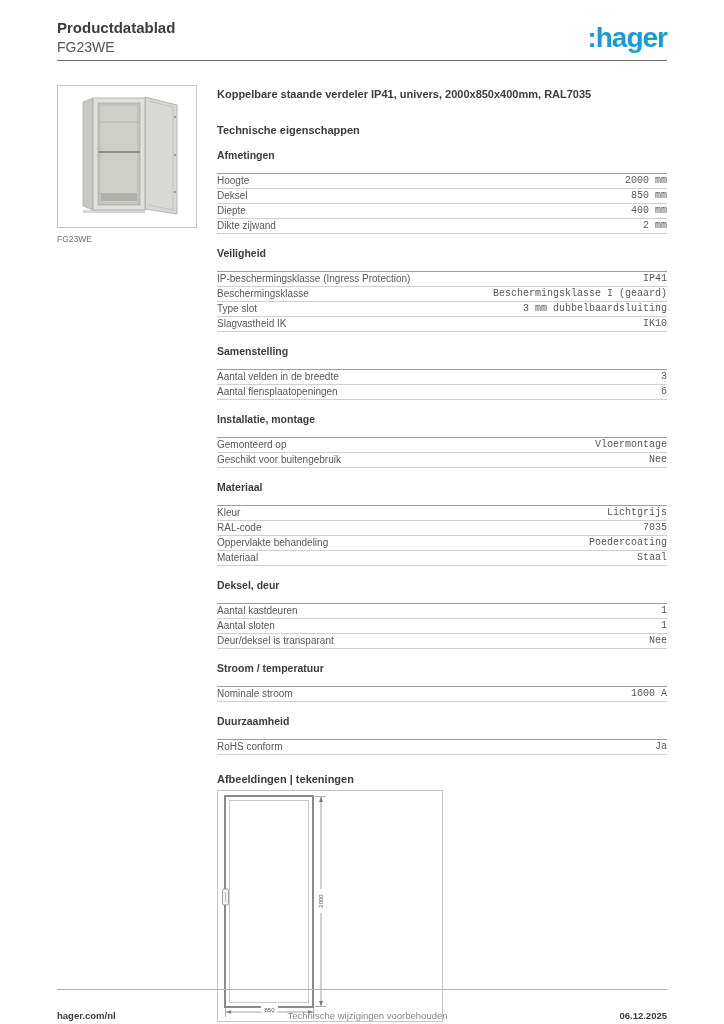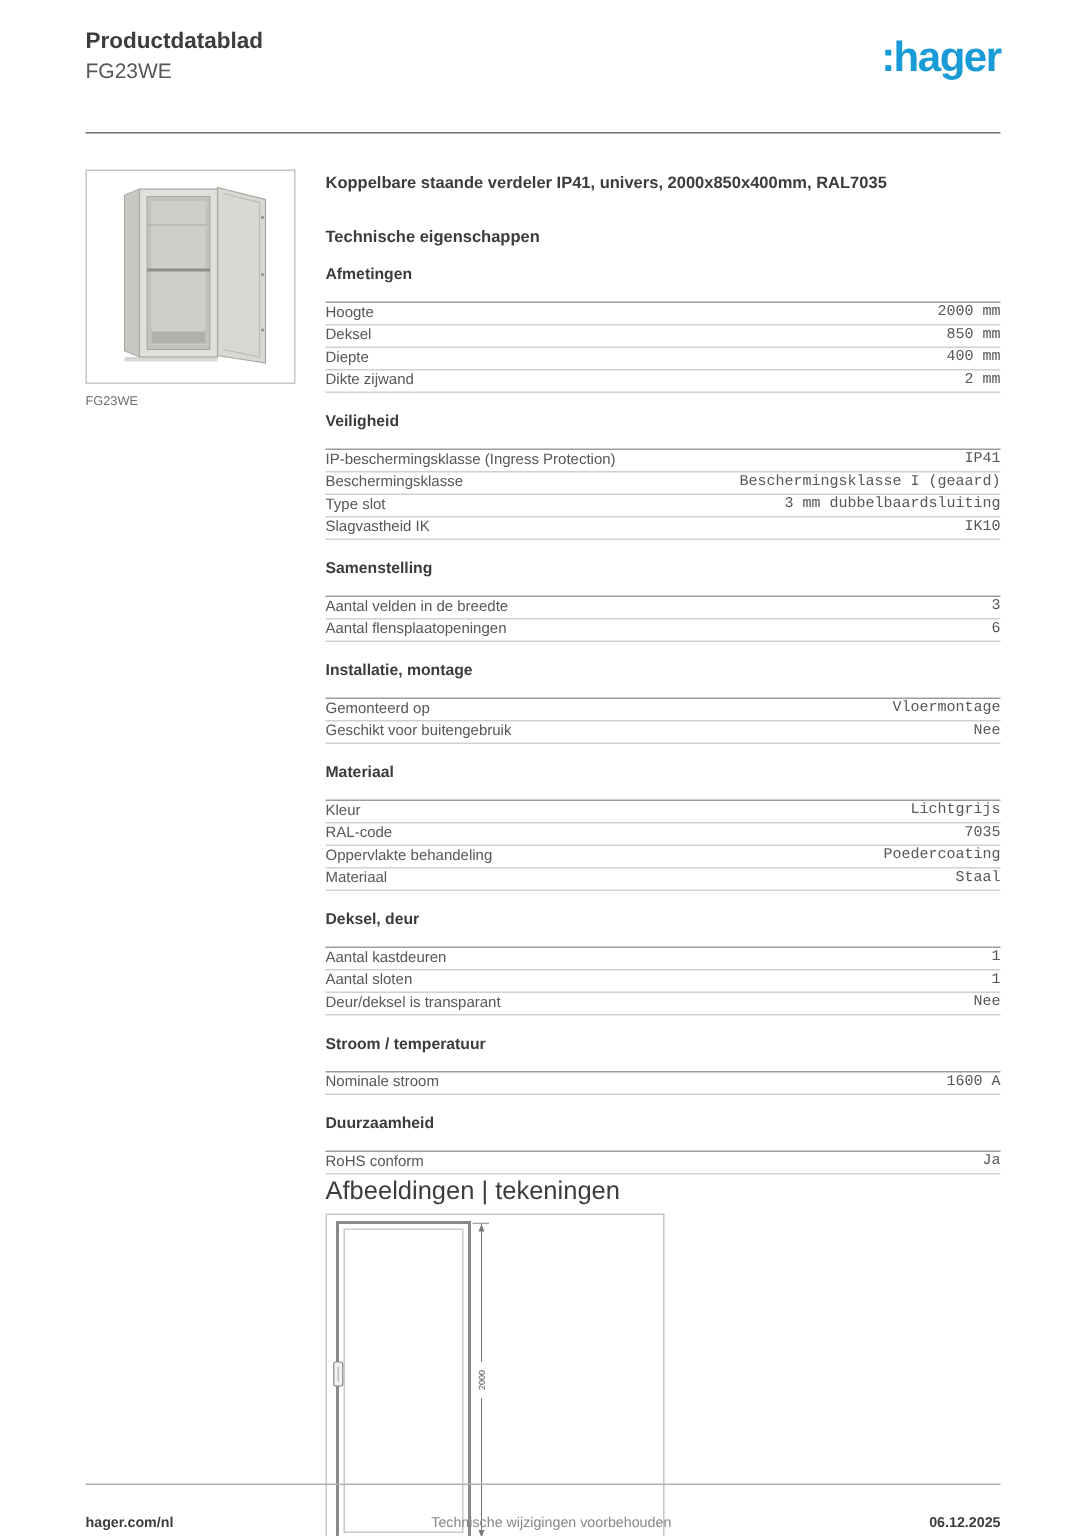--- a/index.html
+++ b/index.html
@@ -5,21 +5,21 @@
   html,body { margin:0; padding:0; background:#e9e9e9; }
   .page {
     width:724px; height:1024px; position:relative; background:#ffffff;
     font-family:"Liberation Sans", sans-serif; color:#575756;
     margin:0 auto; overflow:hidden; box-sizing:border-box;
   }
   .content { padding:18px 57px 0 57px; }
 
   
   .header { display:flex; justify-content:space-between; align-items:flex-start;
-            border-bottom:1px solid #706f6f; padding-bottom:32px; }
+            border-bottom:1px solid #706f6f; padding-bottom:4px; }
   .doc-type { font-size:15px; font-weight:bold; color:#3c3c3b; line-height:1.3; }
   .doc-code { font-size:14px; color:#575756; line-height:1.3; }
   .logo { font-size:28px; font-weight:bold; color:#189bd7; letter-spacing:-1px; line-height:1; margin-top:6px; }
 
   
   .main { display:flex; gap:20px; margin-top:24px; }
   .photo-col { width:140px; flex:none; }
   .photo-box { width:138px; height:141px; border:1px solid #c6c6c6; background:#fff;
                display:flex; align-items:center; justify-content:center; }
   .photo-caption { margin-top:6px; font-size:8.5px; color:#706f6f; }
@@ -29,21 +29,21 @@
   .tech-heading  { font-size:11px; font-weight:bold; color:#3c3c3b; margin:0; }
 
   .section { margin-top:13px; }
   .section-title { font-size:10.5px; font-weight:bold; color:#3c3c3b;
                    padding-bottom:12px; border-bottom:1px solid #9d9d9c; }
   .spec-row { display:flex; justify-content:space-between; align-items:center;
               height:14px; border-bottom:1px solid #d0d0d0; font-size:10px; color:#575756; }
   .spec-label { white-space:nowrap; }
   .spec-value { white-space:nowrap; text-align:right;font-family:Liberation Mono, monospace; }
 
-  .drawings-heading { margin-top:1px; font-size:17px; font-weight:normal; color:#3c3c3b; }
+  .drawings-heading { margin-top:18px; font-size:11px; font-weight:bold; color:#3c3c3b; }
   .drawing-box { margin-top:5px; width:224px; height:230px; border:1px solid #c6c6c6;
                  background:#fff; }
 
   
   .footer { position:absolute; left:57px; right:57px; top:989px;
             border-top:1px solid #b2b2b2; padding-top:20px;
             display:flex; justify-content:space-between; align-items:baseline; font-size:9.5px; }
   .footer-site { font-weight:bold; color:#3c3c3b; text-decoration:none; }
   .footer-note { color:#878787; }
   .footer-date { font-weight:bold; color:#3c3c3b; }

